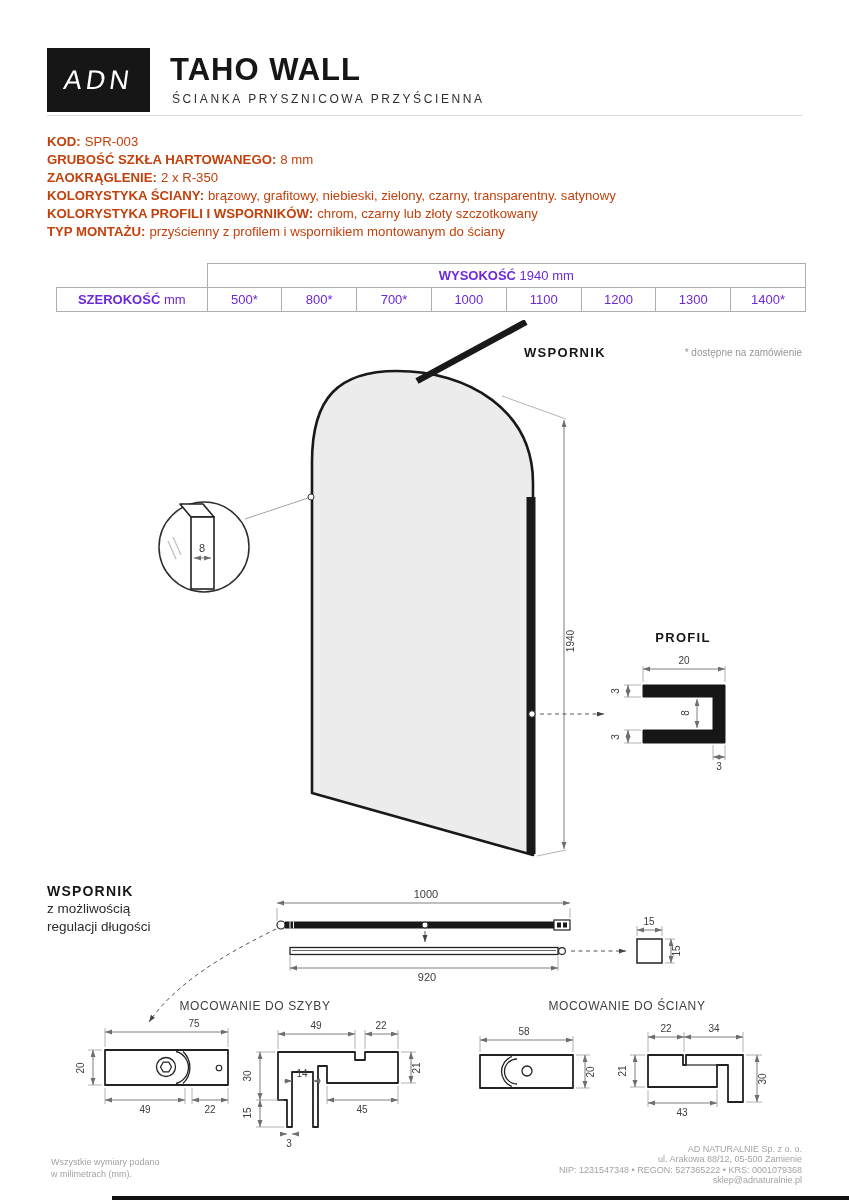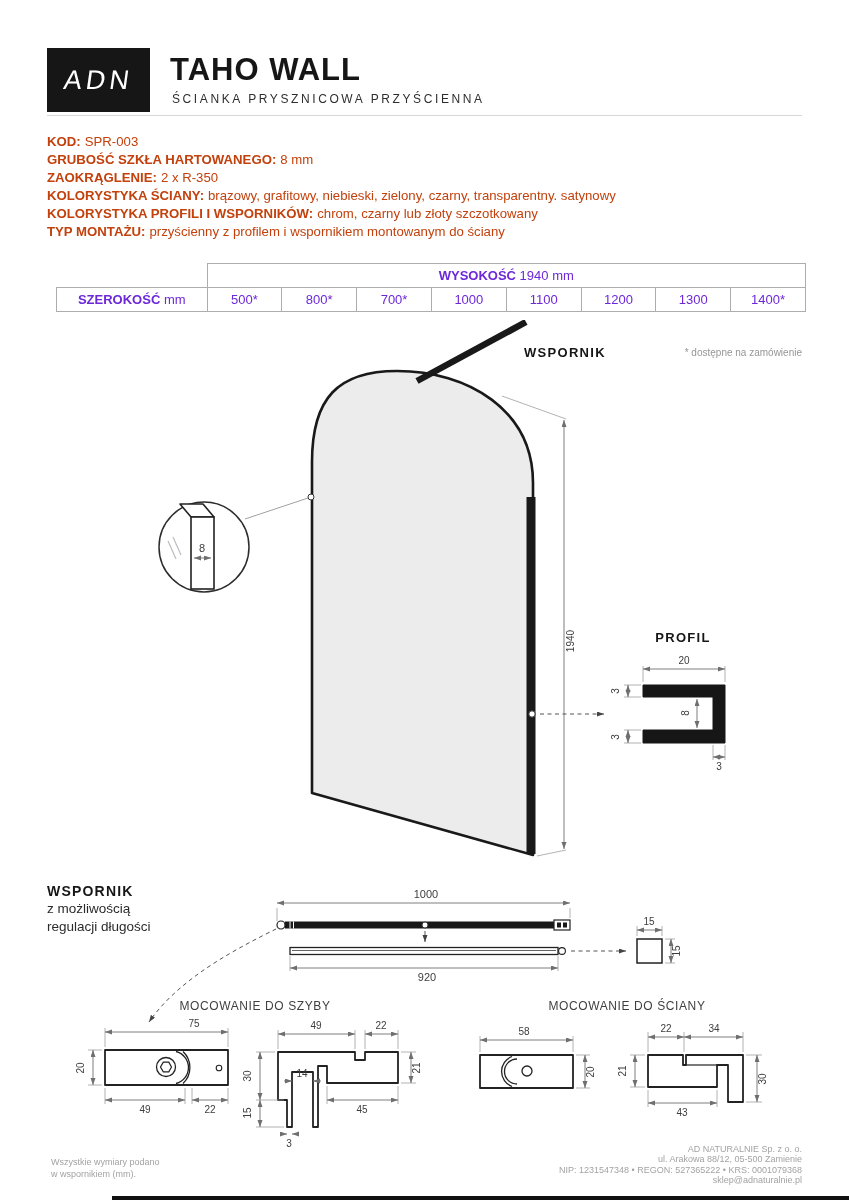--- a/index.html
+++ b/index.html
@@ -297,21 +297,21 @@
 <div class="abs wsp-block">
   <h3>WSPORNIK</h3>
   <p>z możliwością</p>
   <p>regulacji długości</p>
 </div>
 <div class="abs sec-title szyby">MOCOWANIE DO SZYBY</div>
 <div class="abs sec-title sciany">MOCOWANIE DO ŚCIANY</div>
 
 <div class="abs foot-left">
   <div>Wszystkie wymiary podano</div>
-  <div>w wspornikiem (mm).</div>
+  <div>w milimetrach (mm).</div>
 </div>
 <div class="abs foot-right">
   <div>AD NATURALNIE Sp. z o. o.</div>
   <div>ul. Arakowa 88/12, 05-500 Zamienie</div>
   <div>NIP: 1231547348 • REGON: 527365222 • KRS: 0001079368</div>
   <div>sklep@adnaturalnie.pl</div>
 </div>
 <div class="abs page-bar"></div>
 
 </body></html>

